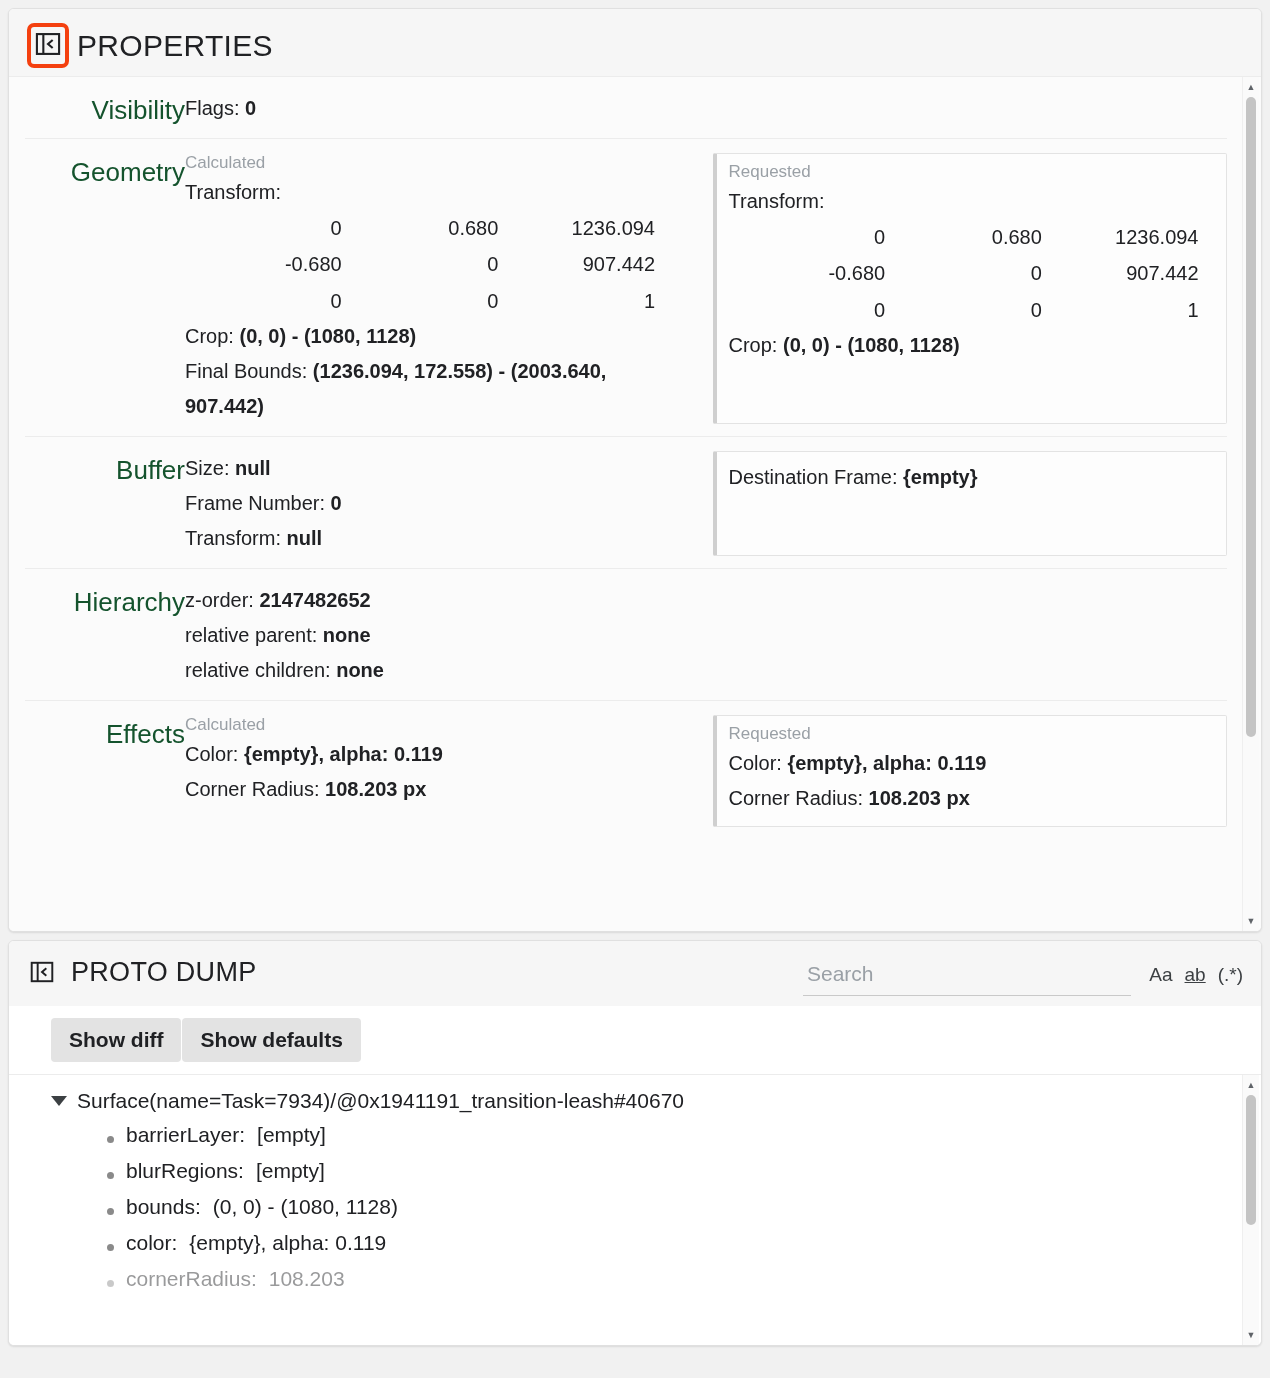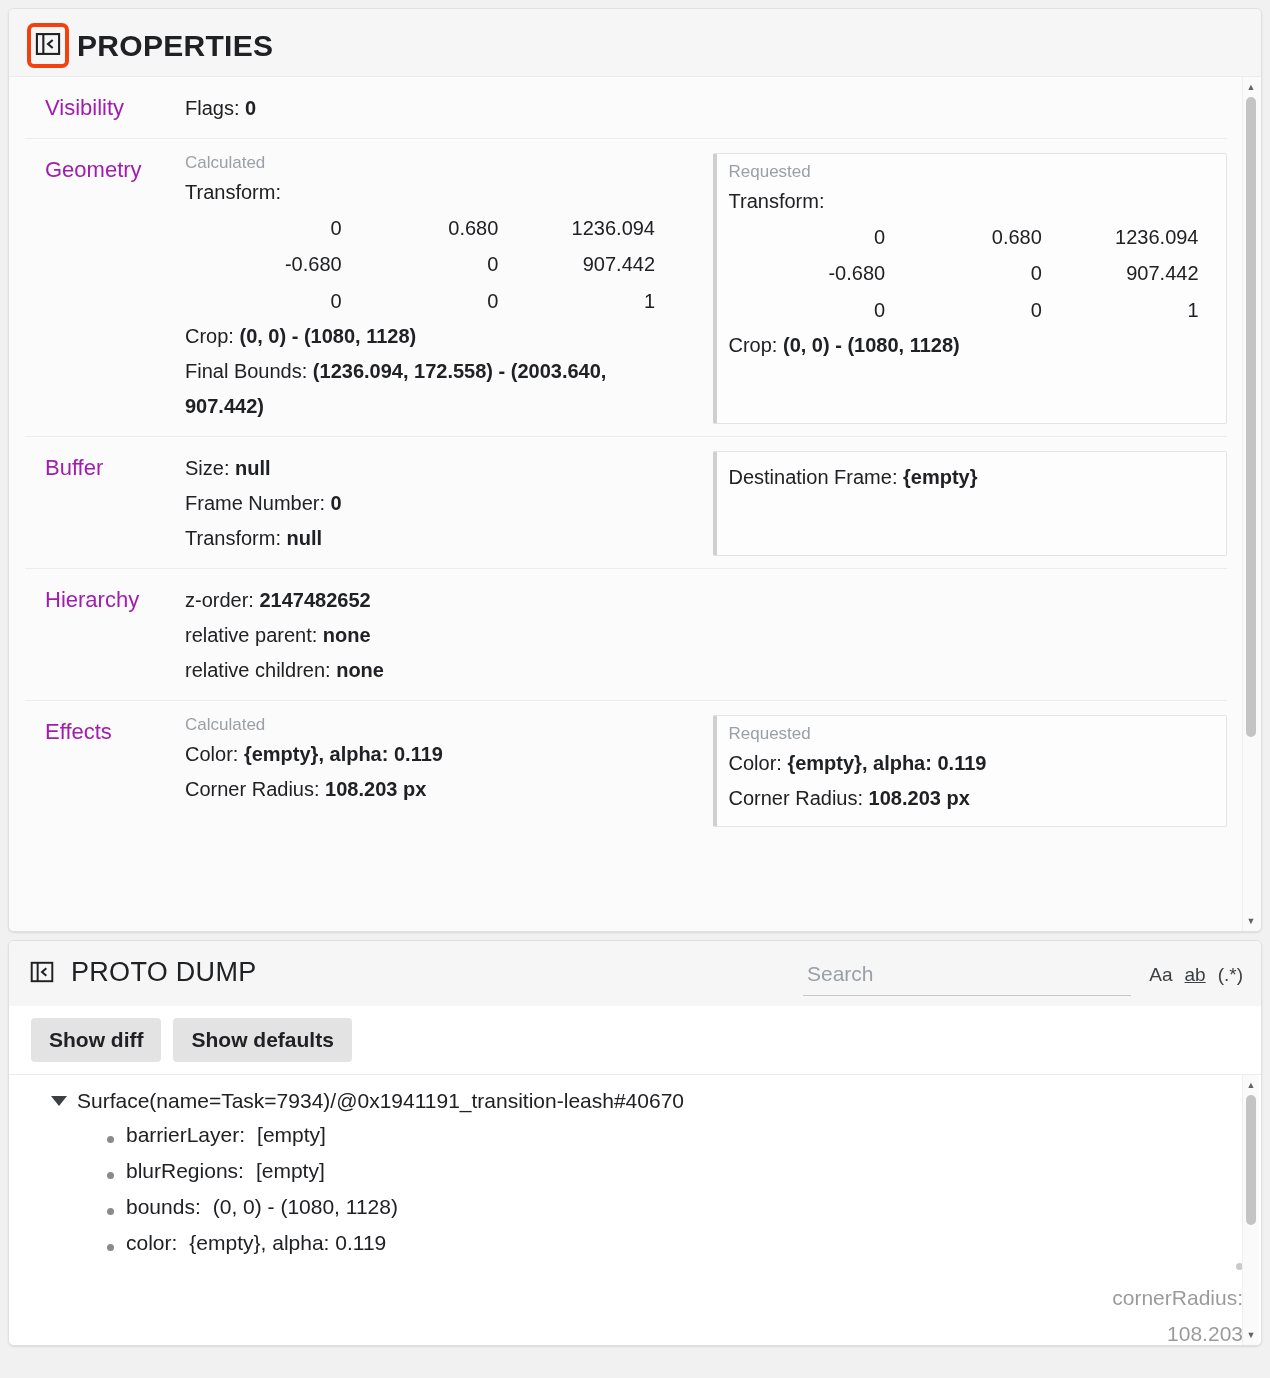--- a/index.html
+++ b/index.html
@@ -48,21 +48,21 @@
   }
   .collapse-icon svg { display:block; }
   .header-highlight {
     outline: 4px solid #f4400f;
     border-radius: 3px;
     padding: 2px;
     margin-left: 6px;
   }
   .panel-title {
     font-size: 30px;
-    font-weight: 700;
+    font-weight: 400;
     letter-spacing: 0.3px;
     color: #202124;
     line-height: 1;
   }
 
   .props-body {
     position: relative;
     flex: 1;
     overflow: hidden;
     background: #fbfbfb;
@@ -78,25 +78,26 @@
   .prop-row {
     display: flex;
     align-items: flex-start;
     padding: 14px 0 12px 0;
     border-bottom: 1px solid #ececec;
   }
   .prop-row:last-child { border-bottom: none; }
   .prop-label {
     width: 160px;
     flex: none;
-    font-size: 22px;
-    color: #a21caf;
+    font-size: 26px;
+    color: #14532d;
     padding-top: 4px;
     padding-left: 20px;
     box-sizing: border-box;
+    text-align: right;
   }
   .prop-content {
     flex: 1;
     display: flex;
     gap: 42px;
   }
   .col {
     flex: 1;
     min-width: 0;
   }
@@ -201,23 +202,24 @@
     align-items: flex-end;
     gap: 12px;
     font-size: 19px;
     color: #3c4043;
     padding-bottom: 4px;
   }
   .opt-ab { text-decoration: underline; }
 
   .proto-toolbar {
     display: flex;
-    gap: 12px;
+    gap: 1px;
     padding: 12px 22px 12px 22px;
     background: #ffffff;
+    margin-left: 20px;
   }
   .chip {
     background: #e3e3e3;
     border: none;
     border-radius: 4px;
     font-size: 21px;
     font-weight: 700;
     color: #202124;
     padding: 10px 18px;
     font-family: "Liberation Sans", sans-serif;
@@ -261,21 +263,21 @@
   .bullet {
     width: 7px; height: 7px;
     border-radius: 50%;
     background: #8a8a8a;
     flex: none;
     position: relative;
     top: -4px;
   }
   .tree-key { color: #202124; }
   .tree-val { font-weight: 400; color: #202124; }
-  .cut-row { opacity: 0.45; flex-direction: column; }
+  .cut-row { opacity: 0.45; }
 </style>
 </head>
 <body>
 
 <div class="panel" id="properties-panel">
 
   <div class="panel-header">
     <span class="header-highlight">
       <span class="collapse-icon">
         <svg width="28" height="28" viewBox="0 0 24 24">

